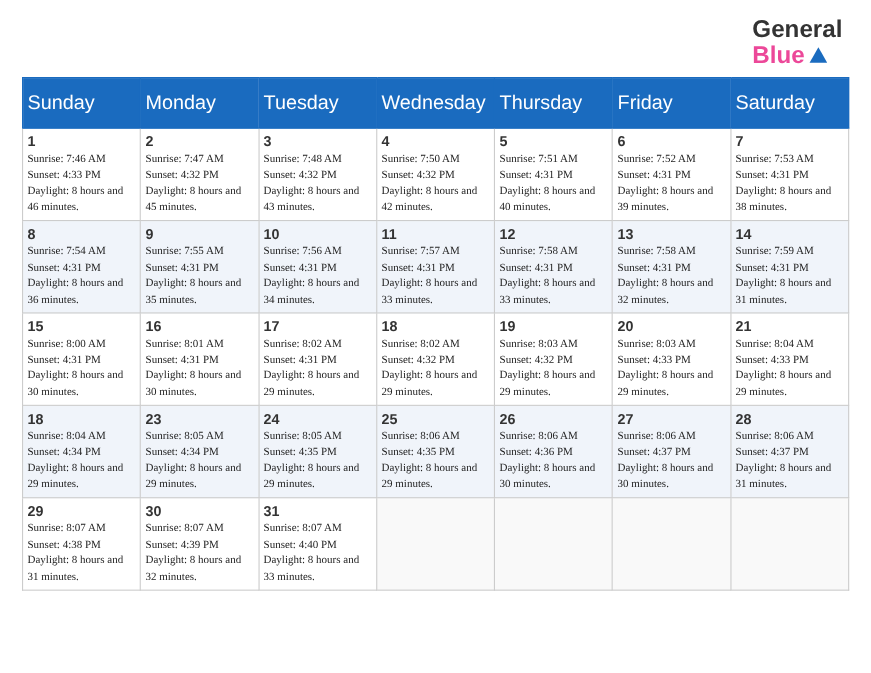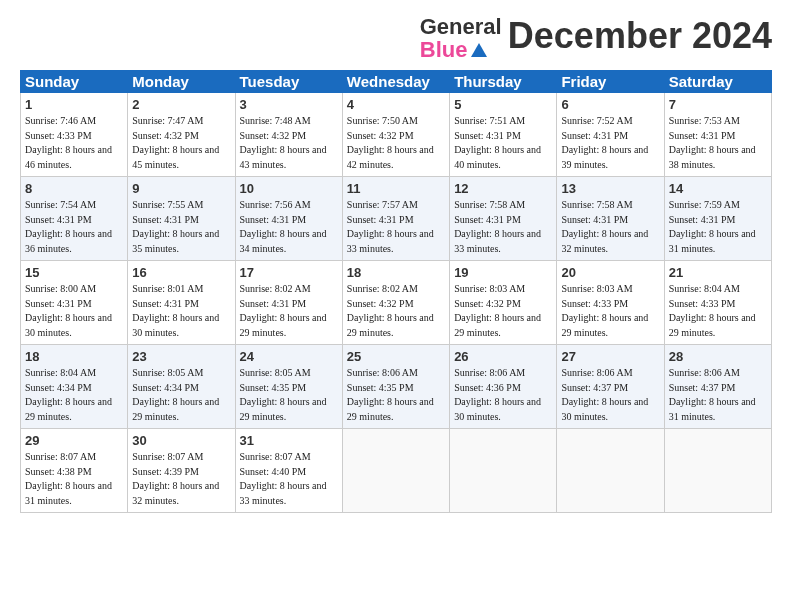--- a/index.html
+++ b/index.html
@@ -42,23 +42,23 @@
     table {
       width: 100%;
       border-collapse: collapse;
       margin-top: 8px;
     }
     thead tr {
       background: #1a6bbf;
     }
     thead th {
       color: #fff;
-      font-size: 15px;
-      font-weight: bold;
-      padding: 2px 4px;
+      font-size: 18px;
+      font-weight: normal;
+      padding: 12px 4px;
       text-align: left;
       border: 1px solid #1a6bbf;
       width: 14.28%;
     }
     tbody tr {
       vertical-align: top;
     }
     tbody tr:nth-child(odd) {
       background: #fff;
     }
@@ -101,21 +101,20 @@
       </div>
     </div>
     <div style="display:flex;align-items:center;gap:2px;">
       <span style="font-size:22px;font-weight:bold;color:#ec4899;line-height:1.1;">Blue</span>
       <svg width="18" height="18" viewBox="0 0 18 18">
         <polygon points="2,16 10,2 18,16" fill="#1a6bbf"></polygon>
       </svg>
     </div>
   </div>
   <div class="title-block">
-    <div class="month-title">December 2024</div>
   </div>
 </div>
 
 <table>
   <thead>
     <tr>
     <th>Sunday</th>
         <th>Monday</th>
         <th>Tuesday</th>
         <th>Wednesday</th>

